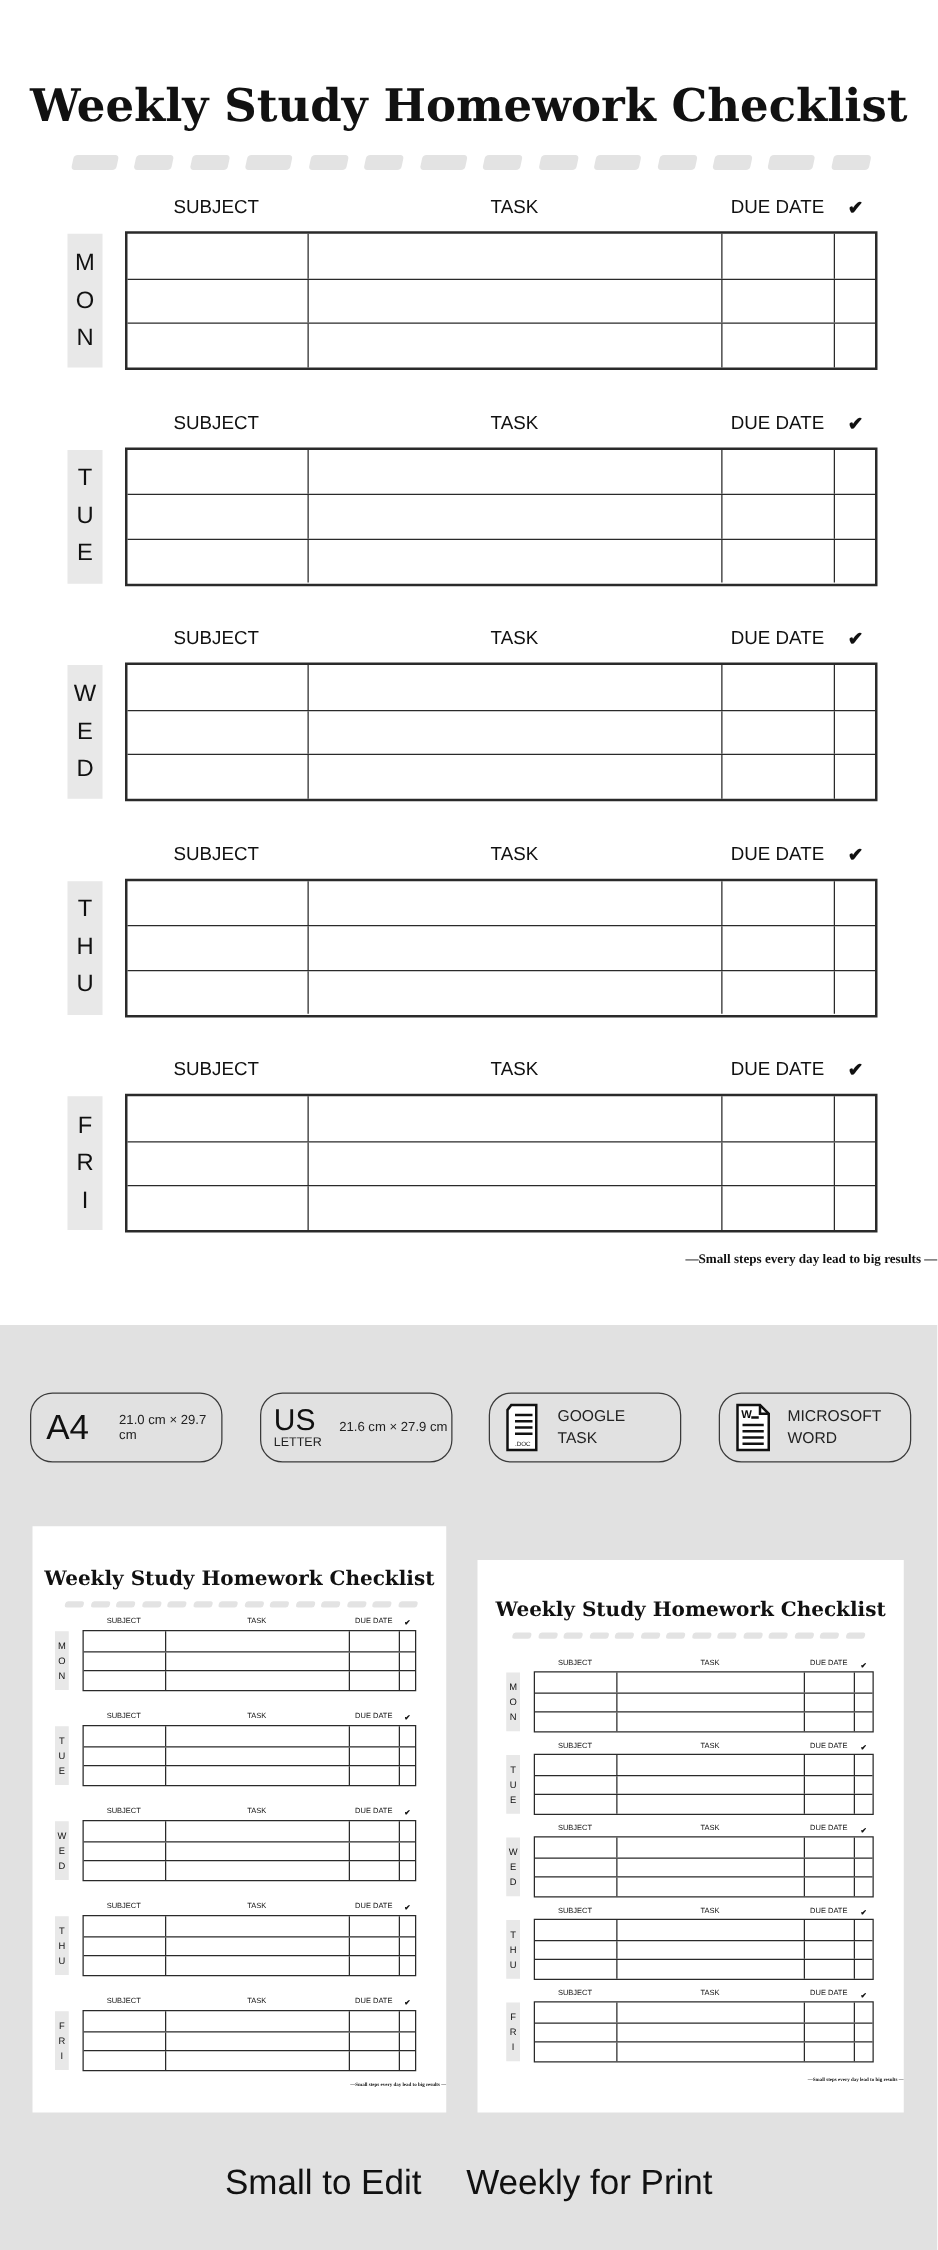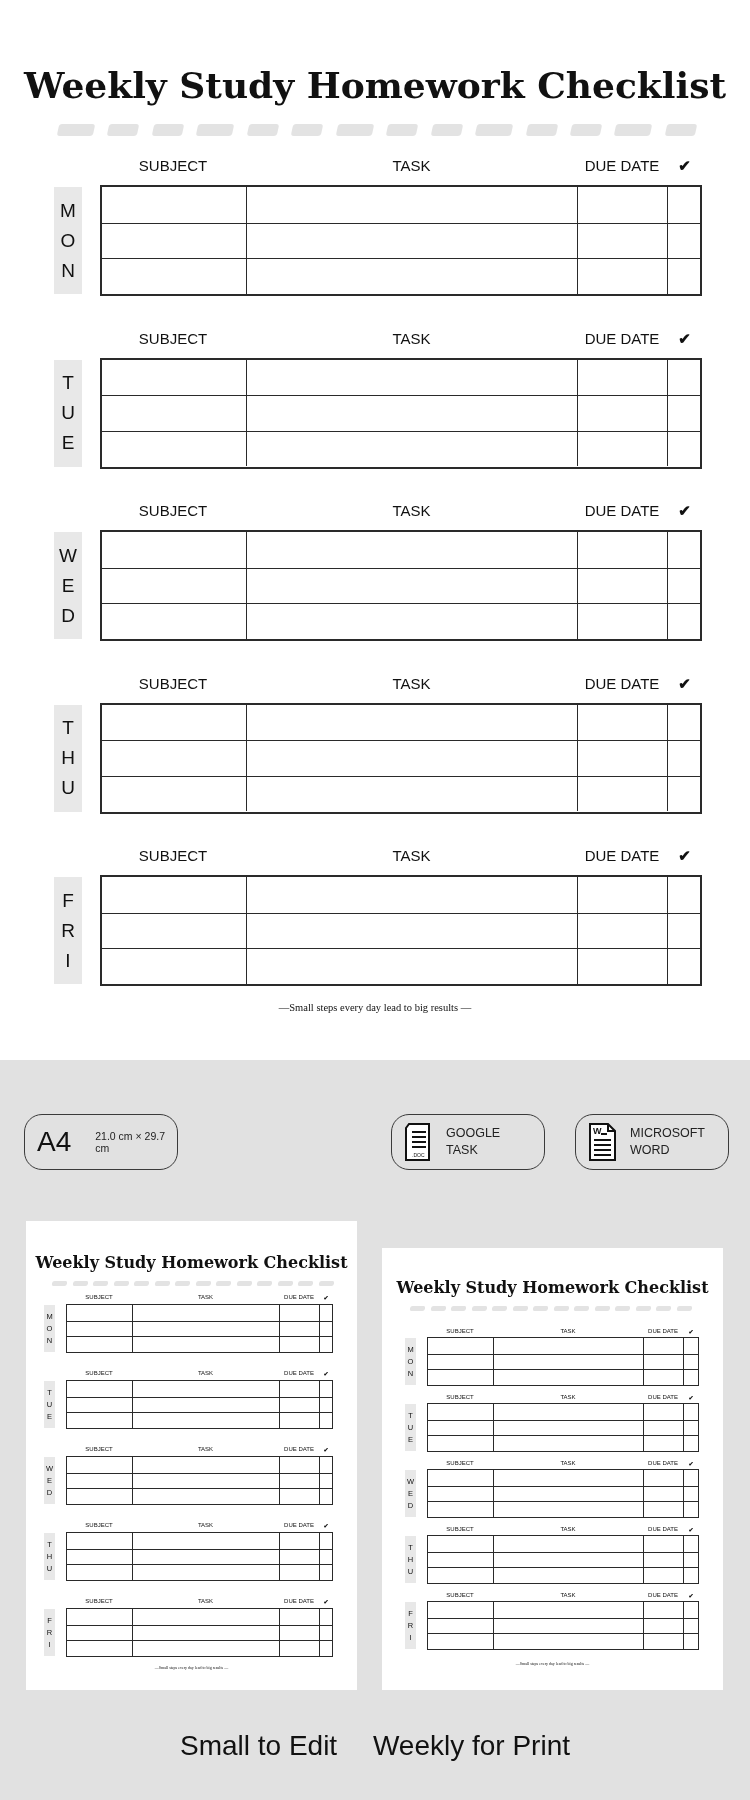--- a/index.html
+++ b/index.html
@@ -22,22 +22,22 @@
     position: absolute; background: #e8e8e8; display: flex; flex-direction: column;
     justify-content: center; align-items: center; color: #111;
   }
   .grid { position: absolute; border: 2px solid #2a2a2a; }
   .grid .row { display: flex; border-top: 1.5px solid #2a2a2a; }
   .grid .row:first-child { border-top: none; }
   .grid .cell { border-left: 1.5px solid #2a2a2a; height: 100%; }
   .grid .cell:first-child { border-left: none; }
 
   .quote {
-    position: absolute; left: 0; width: 100%; text-align: center;
-    font-family: "Liberation Serif", serif; font-weight: normal; color: #111;
+    position: absolute; left: 0; width: 100%; text-align: right;
+    font-family: "Liberation Serif", serif; font-weight: bold; color: #111;
   }
 
   
   .promo { position: absolute; left: 0; top: 1060px; width: 750px; height: 740px; background: #e1e1e1; }
   .pill {
     position: absolute; top: 54px; height: 56px; width: 154px;
     border: 1.5px solid #3a3a3a; border-radius: 18px; display: flex; align-items: center;
   }
   .pill .big { font-size: 28px; color: #111; line-height: 1; }
   .pill .small { font-size: 10.5px; color: #222; }
@@ -238,20 +238,27 @@
   <div class="quote" style="top:1002px; font-size:10.5px;">—Small steps every day lead to big results —</div>
 </div>
 
 <div class="promo">
 
   <div class="pill" style="left:24px; padding-left:12px;">
     <span class="big">A4</span>
     <span class="small" style="margin-left:24px;">21.0 cm × 29.7 cm</span>
   </div>
 
+  <div class="pill" style="left:208px; padding-left:10px;">
+    <div style="display:flex; flex-direction:column; align-items:flex-start;">
+      <span class="big" style="font-size:24px;">US</span>
+      <span style="font-size:10px; color:#222;">LETTER</span>
+    </div>
+    <span class="small" style="margin-left:14px;">21.6 cm × 27.9 cm</span>
+  </div>
 
   <div class="pill" style="left:391px; padding-left:12px;">
     <span style="display:block; width:30px; height:40px;">
       <svg width="30" height="40" viewBox="0 0 30 40">
         <path d="M5 2 H25 V38 H2 V6 Z" fill="#fff" stroke="#111" stroke-width="2"></path>
         <line x1="8" y1="10" x2="22" y2="10" stroke="#111" stroke-width="2"></line>
         <line x1="8" y1="15" x2="22" y2="15" stroke="#111" stroke-width="2"></line>
         <line x1="8" y1="20" x2="22" y2="20" stroke="#111" stroke-width="2"></line>
         <line x1="8" y1="25" x2="22" y2="25" stroke="#111" stroke-width="2"></line>
         <text x="8" y="35" font-size="5" font-family="Liberation Sans, sans-serif" fill="#111">.DOC</text>

